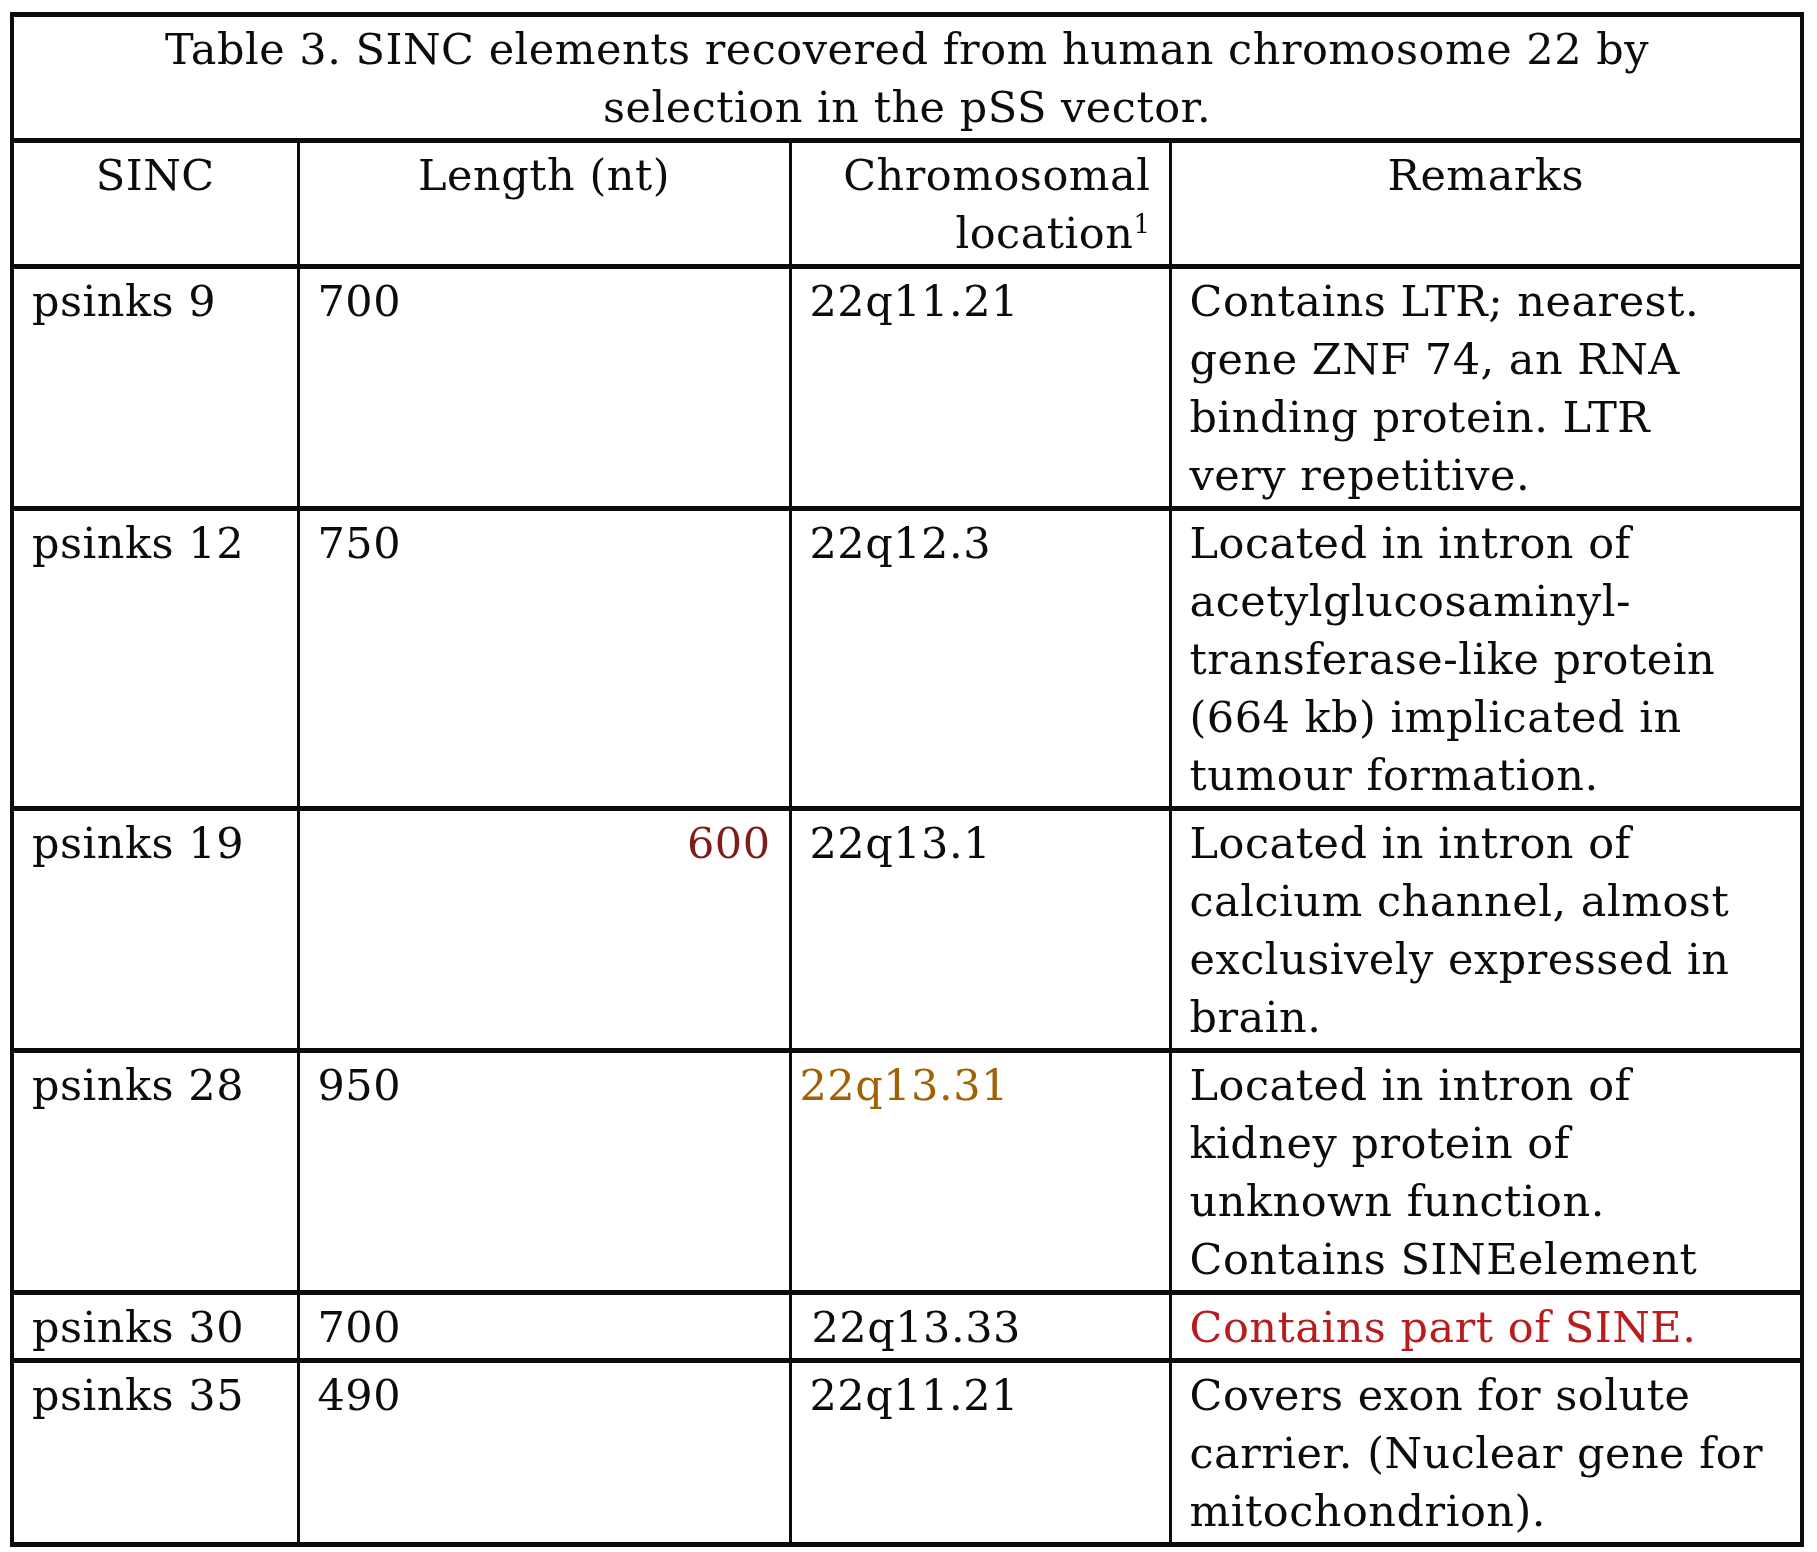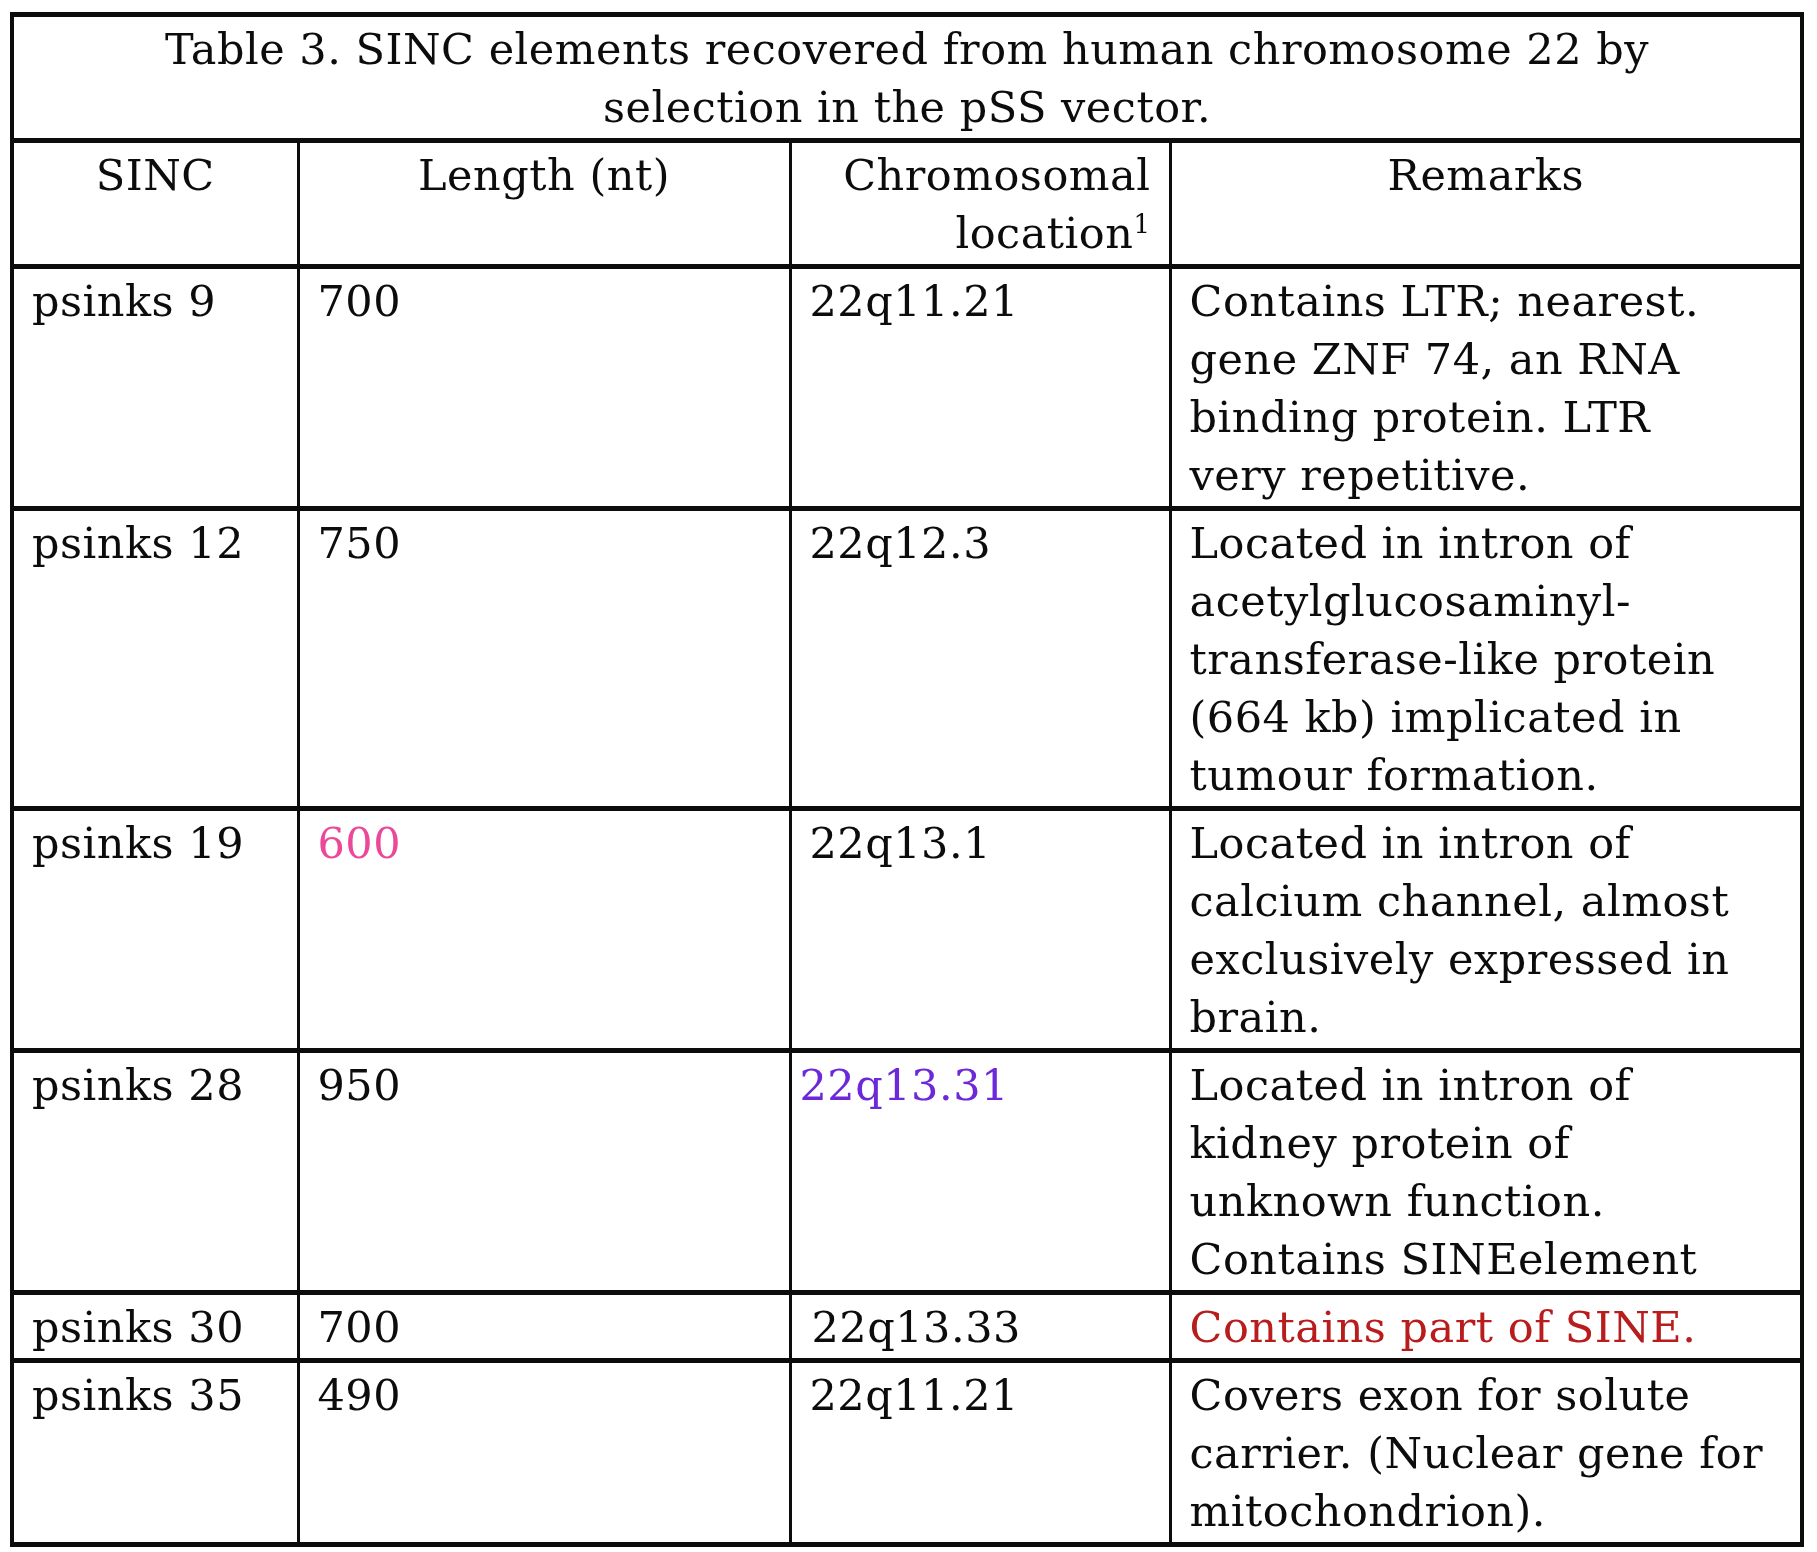--- a/index.html
+++ b/index.html
@@ -107,32 +107,32 @@
         <td class="cell-location" style="color: rgb(12, 12, 12); border-color: rgb(12, 12, 12);">22q12.3</td>
         <td class="cell-remarks" style="color: rgb(12, 12, 12); border-color: rgb(12, 12, 12);">Located in intron of
 acetylglucosaminyl-
 transferase-like protein
 (664 kb) implicated in
 tumour formation.</td>
       </tr>
 
       <tr>
         <td class="cell-sinc" style="color: rgb(12, 12, 12); border-color: rgb(12, 12, 12);">psinks 19</td>
-        <td class="cell-length" style="color: #ec4899; border-color: rgb(12, 12, 12);">600</td>
+        <td class="cell-length" style="color: #7f1d1d; border-color: rgb(12, 12, 12); text-align: right;">600</td>
         <td class="cell-location" style="color: rgb(12, 12, 12); border-color: rgb(12, 12, 12);">22q13.1</td>
         <td class="cell-remarks" style="color: rgb(12, 12, 12); border-color: rgb(12, 12, 12);">Located in intron of
 calcium channel, almost
 exclusively expressed in
 brain.</td>
       </tr>
 
       <tr>
         <td class="cell-sinc" style="color: rgb(12, 12, 12); border-color: rgb(12, 12, 12);">psinks 28</td>
         <td class="cell-length" style="color: rgb(12, 12, 12); border-color: rgb(12, 12, 12);">950</td>
-        <td class="cell-location" style="color: #6d28d9; border-color: rgb(12, 12, 12); padding-left: 8px;">22q13.31</td>
+        <td class="cell-location" style="color: #a16207; border-color: rgb(12, 12, 12); padding-left: 8px;">22q13.31</td>
         <td class="cell-remarks" style="color: rgb(12, 12, 12); border-color: rgb(12, 12, 12);">Located in intron of
 kidney protein of
 unknown function.
 Contains SINEelement</td>
       </tr>
 
       <tr>
         <td class="cell-sinc" style="color: rgb(12, 12, 12); border-color: rgb(12, 12, 12);">psinks 30</td>
         <td class="cell-length" style="color: rgb(12, 12, 12); border-color: rgb(12, 12, 12);">700</td>
         <td class="cell-location" style="color: rgb(12, 12, 12); border-color: rgb(12, 12, 12); padding-left: 20px;">22q13.33</td>

